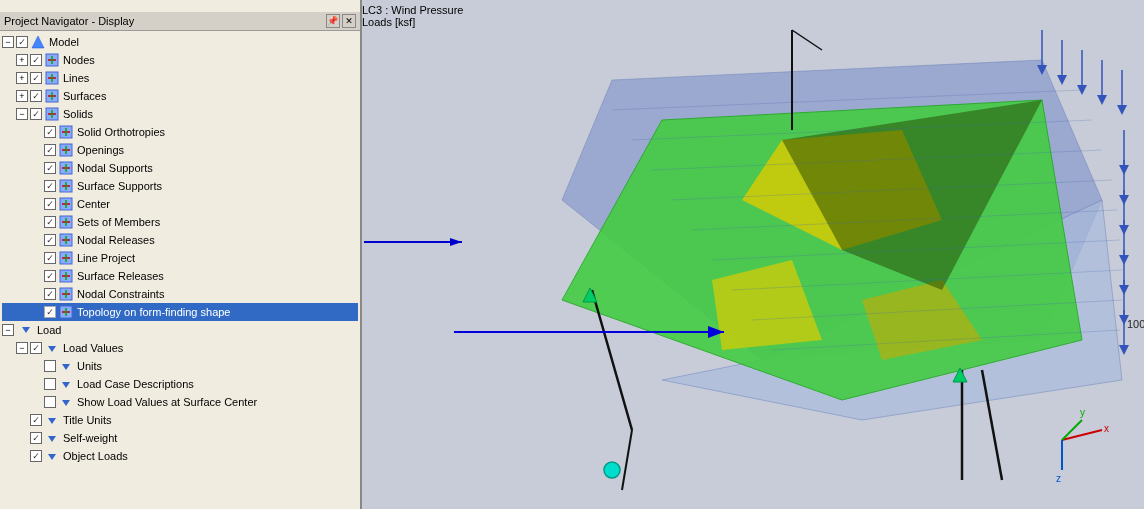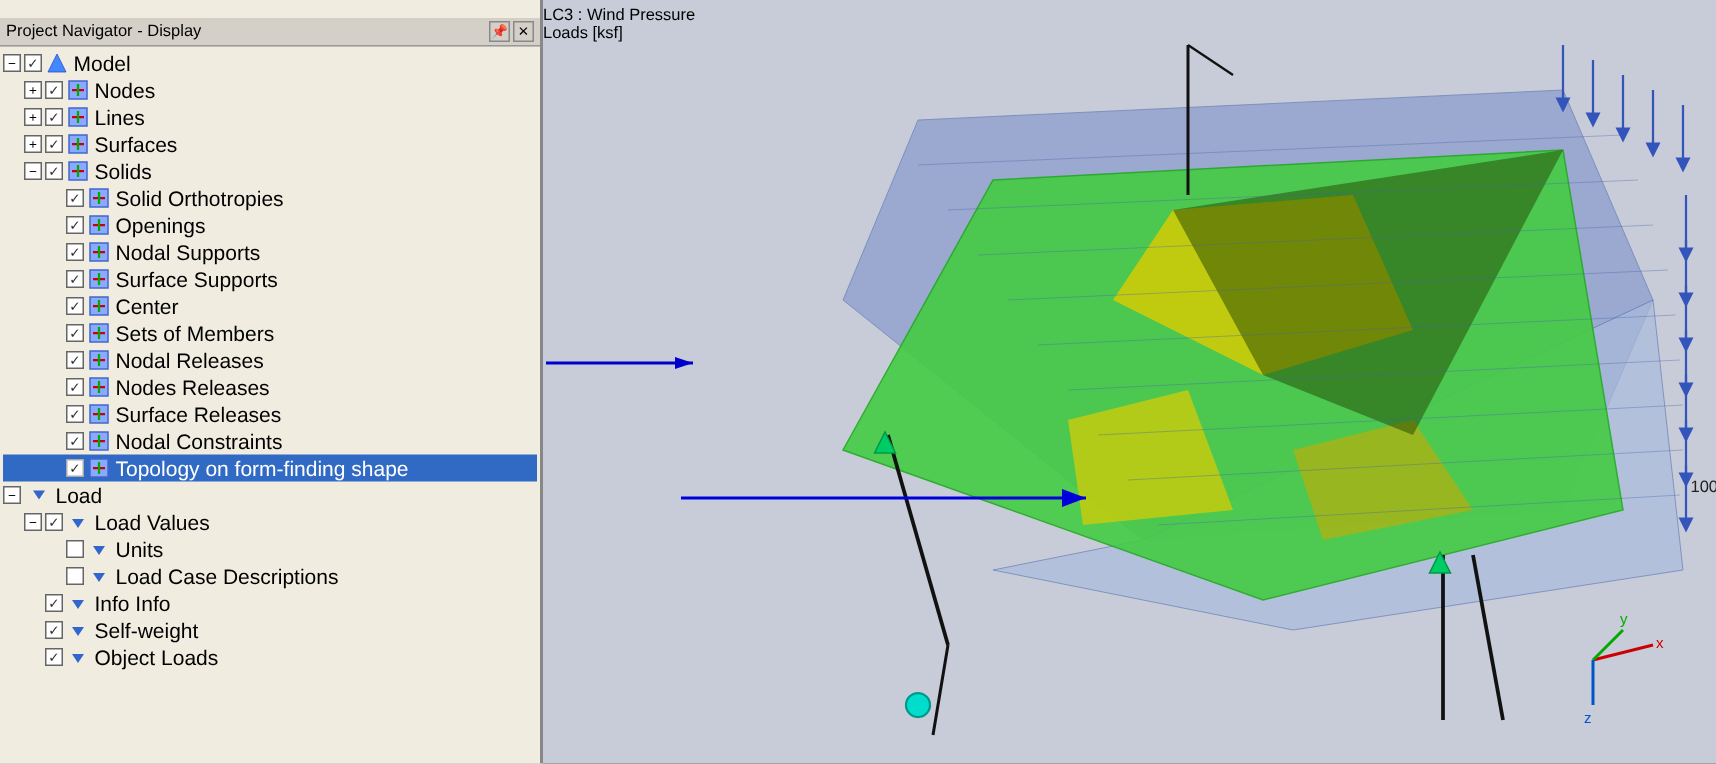--- a/index.html
+++ b/index.html
@@ -64,21 +64,21 @@
       display: inline-flex; align-items: center; justify-content: center; flex-shrink: 0;
     }
     .cb.checked::after { content: '✓'; font-size: 9px; color: #333; }
 
     
     .tree-icon {
       width: 16px; height: 16px; margin-right: 3px; flex-shrink: 0;
       display: inline-flex; align-items: center; justify-content: center;
     }
 
-    .item-text { font-size: 14px; color: #000; }
+    .item-text { font-size: 11px; color: #000; }
 
     
     .tree-container::-webkit-scrollbar { width: 12px; }
     .tree-container::-webkit-scrollbar-track { background: #d4d0c8; }
     .tree-container::-webkit-scrollbar-thumb { background: #a0a0a0; border: 1px solid #888; }
 
     
     .right-panel {
       flex: 1;
       background: #1a1a2e;
@@ -297,21 +297,21 @@
         <div class="cb-wrap">
             <div class="cb checked"></div>
           </div>
         <div class="tree-icon">
           <svg width="14" height="14">
               <rect x="1" y="1" width="12" height="12" fill="#88aaff" stroke="#4466cc" stroke-width="1"></rect>
               <line x1="3" y1="7" x2="11" y2="7" stroke="#cc0000" stroke-width="1.5"></line>
               <line x1="7" y1="3" x2="7" y2="11" stroke="#00aa00" stroke-width="1.5"></line>
             </svg>
         </div>
-        <span class="item-text">Nodes Releases</span>
+        <span class="item-text">Line Project</span>
       </div>
 
       <div class="tree-item" style="padding-left:28px">
         <div class="expand-placeholder"></div>
         <div class="cb-wrap">
             <div class="cb checked"></div>
           </div>
         <div class="tree-icon">
           <svg width="14" height="14">
               <rect x="1" y="1" width="12" height="12" fill="#88aaff" stroke="#4466cc" stroke-width="1"></rect>
@@ -396,32 +396,44 @@
             <div class="cb"></div>
           </div>
         <div class="tree-icon">
           <svg width="14" height="14">
               <polygon points="7,11 3,5 11,5" fill="#3366cc"></polygon>
             </svg>
         </div>
         <span class="item-text">Load Case Descriptions</span>
       </div>
 
-
-      <div class="tree-item" style="padding-left:14px">
-        <div class="expand-placeholder"></div>
-        <div class="cb-wrap">
-            <div class="cb checked"></div>
-          </div>
-        <div class="tree-icon">
-          <svg width="14" height="14">
-              <polygon points="7,11 3,5 11,5" fill="#3366cc"></polygon>
-            </svg>
-        </div>
-        <span class="item-text">Info Info</span>
+      <div class="tree-item" style="padding-left:28px">
+        <div class="expand-placeholder"></div>
+        <div class="cb-wrap">
+            <div class="cb"></div>
+          </div>
+        <div class="tree-icon">
+          <svg width="14" height="14">
+              <polygon points="7,11 3,5 11,5" fill="#3366cc"></polygon>
+            </svg>
+        </div>
+        <span class="item-text">Show Load Values at Surface Center</span>
+      </div>
+
+      <div class="tree-item" style="padding-left:14px">
+        <div class="expand-placeholder"></div>
+        <div class="cb-wrap">
+            <div class="cb checked"></div>
+          </div>
+        <div class="tree-icon">
+          <svg width="14" height="14">
+              <polygon points="7,11 3,5 11,5" fill="#3366cc"></polygon>
+            </svg>
+        </div>
+        <span class="item-text">Title Units</span>
       </div>
 
       <div class="tree-item" style="padding-left:14px">
         <div class="expand-placeholder"></div>
         <div class="cb-wrap">
             <div class="cb checked"></div>
           </div>
         <div class="tree-icon">
           <svg width="14" height="14">
               <polygon points="7,11 3,5 11,5" fill="#3366cc"></polygon>

